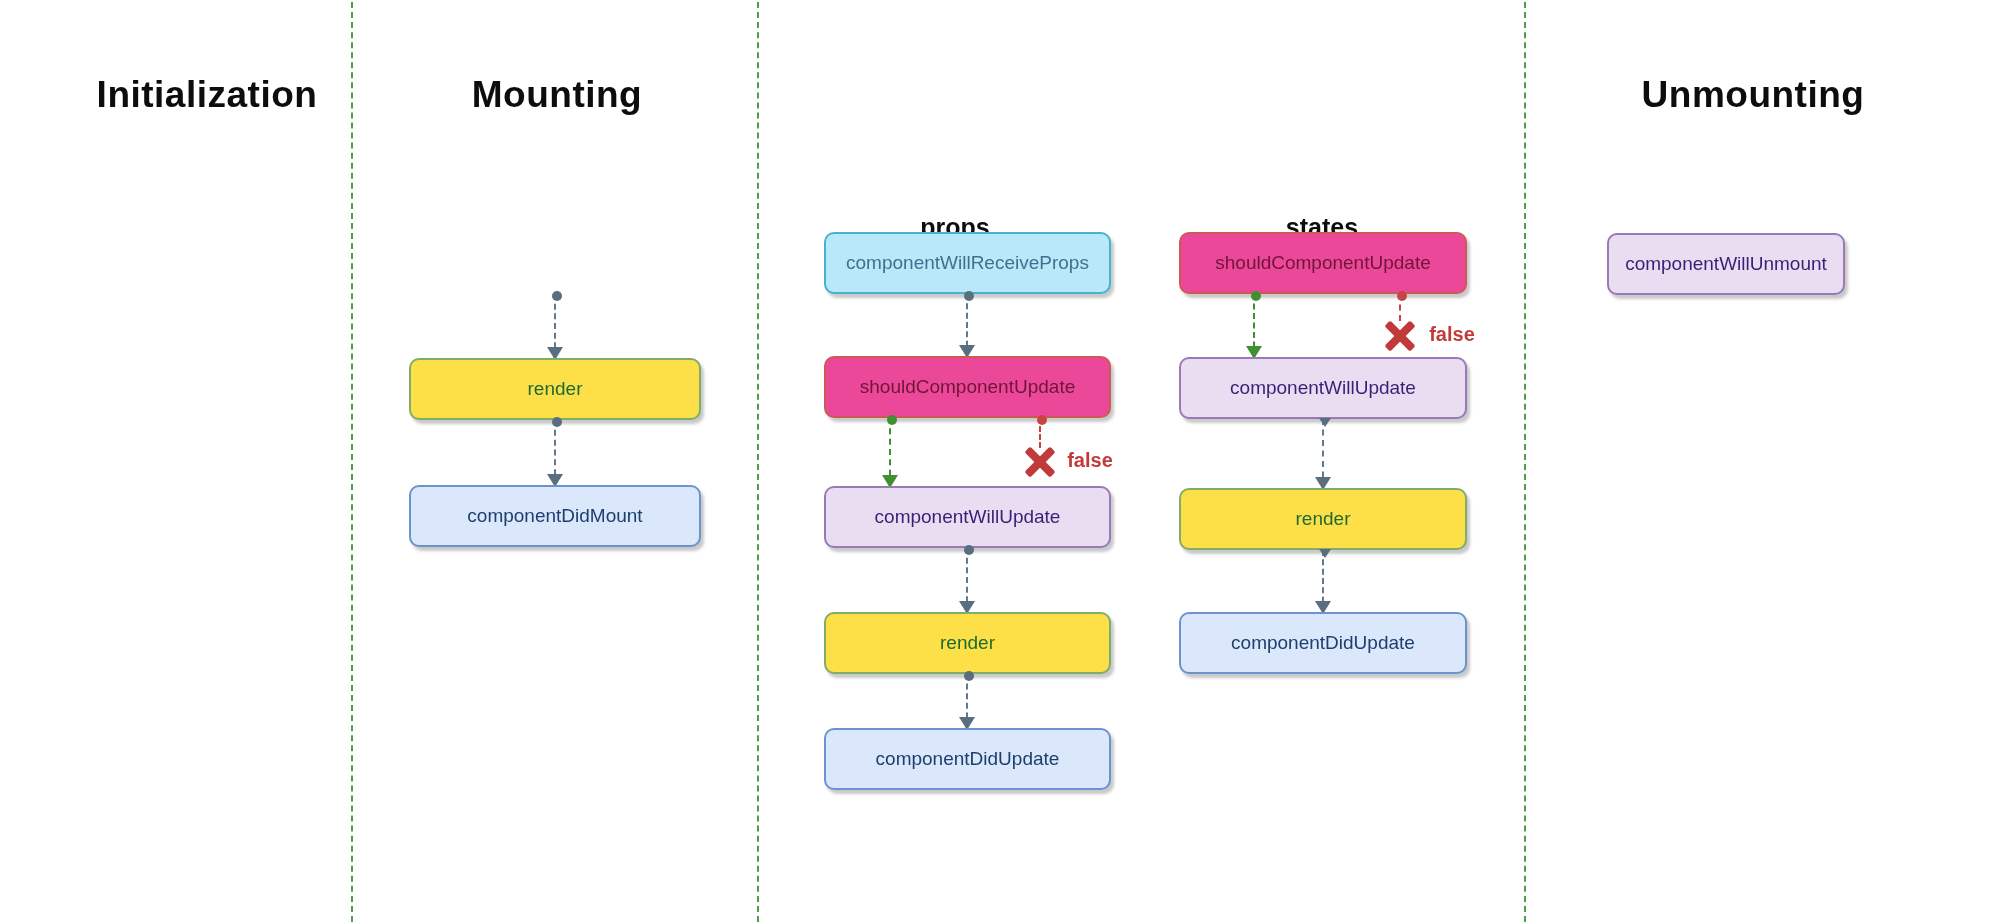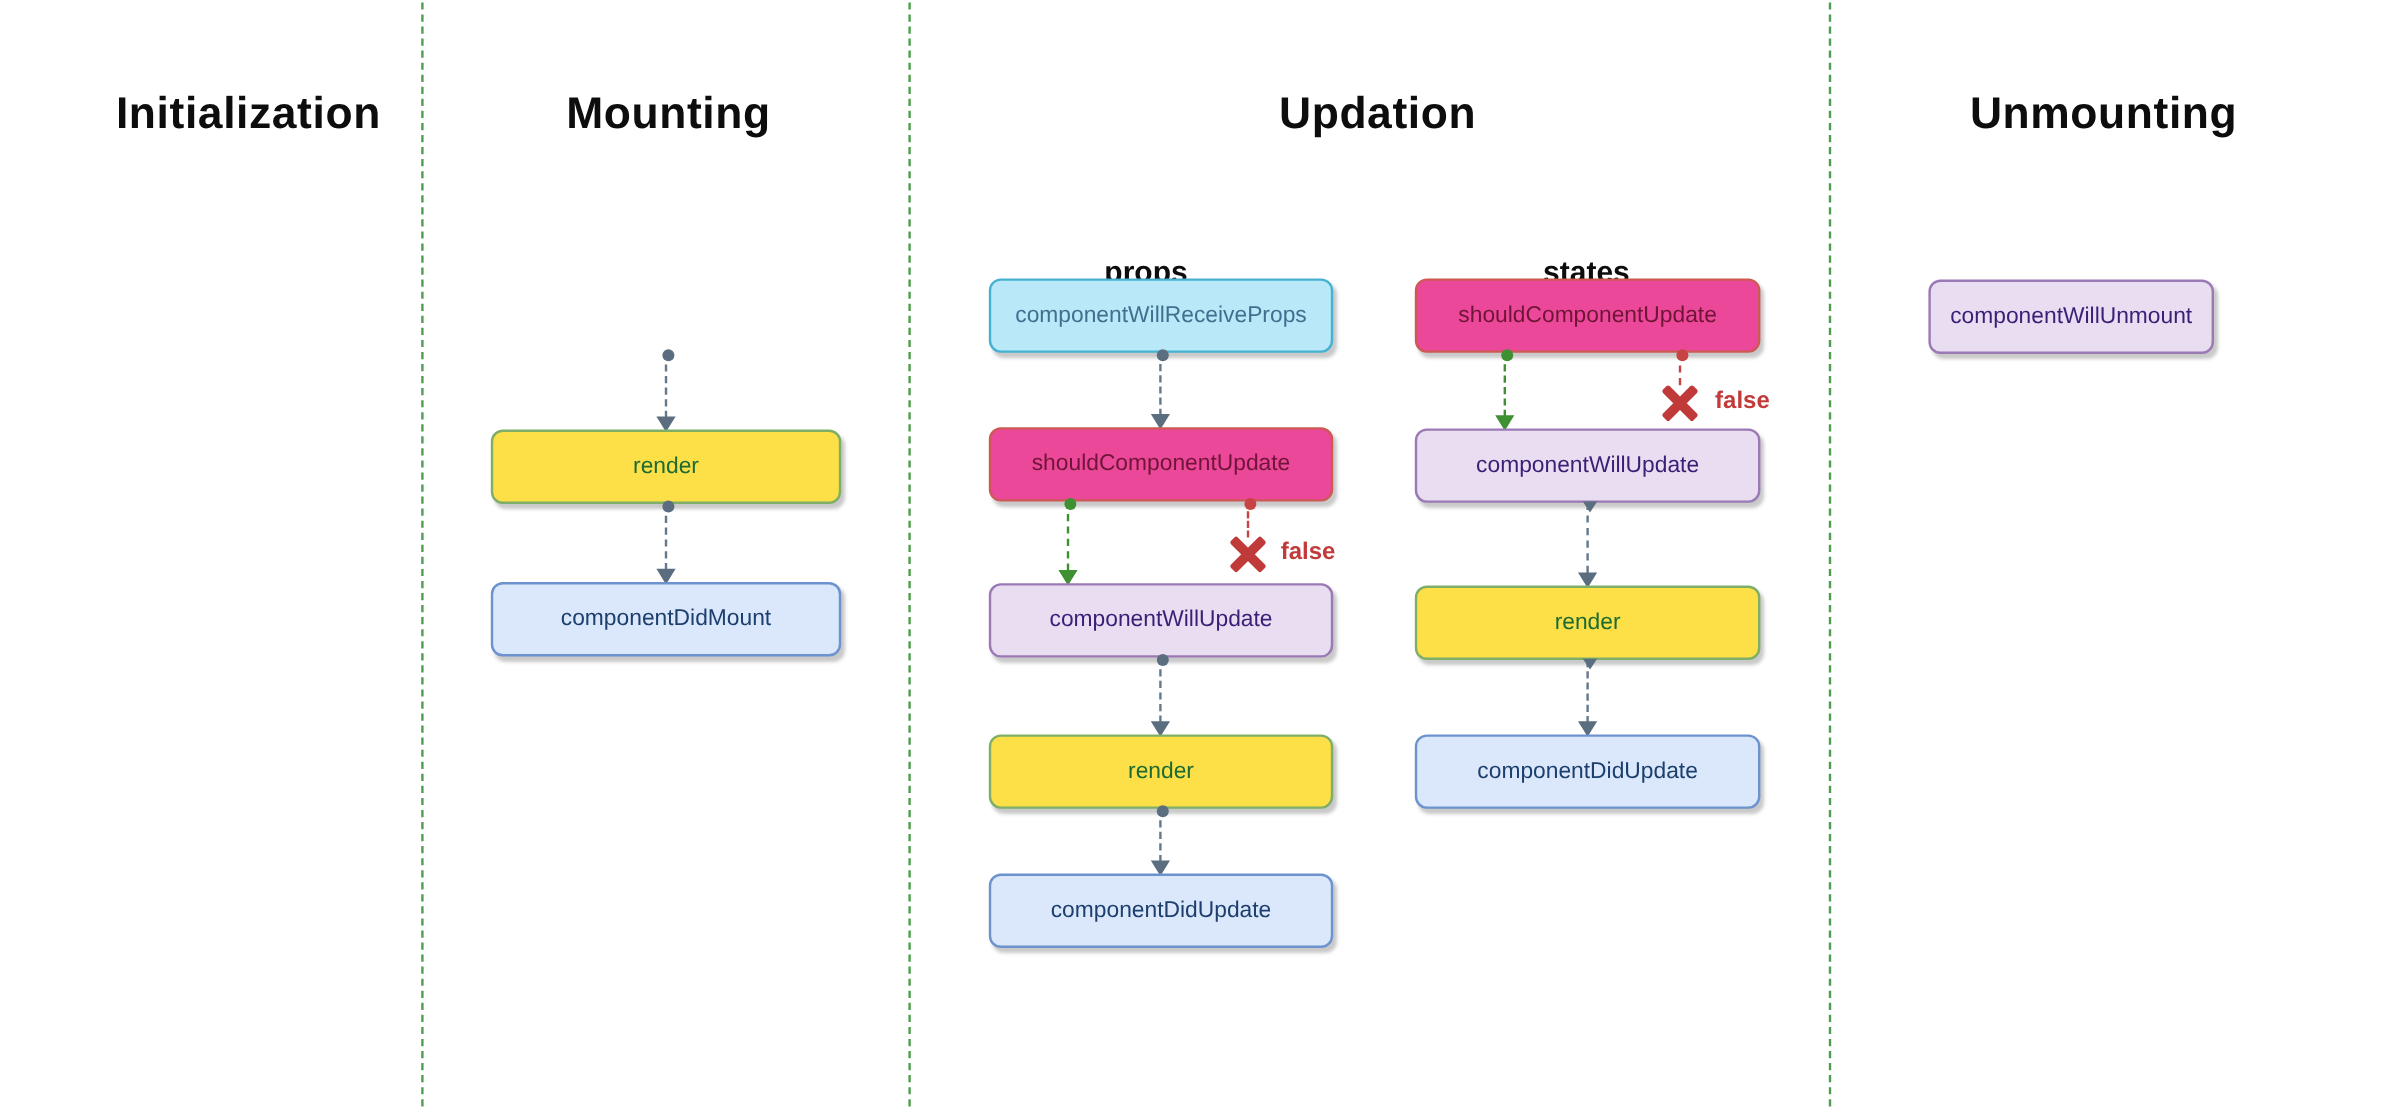--- a/index.html
+++ b/index.html
@@ -51,21 +51,20 @@
 <body>
 
 <div class="canvas">
 
   <div class="separator" style="left:351px"></div>
   <div class="separator" style="left:757px"></div>
   <div class="separator" style="left:1524px"></div>
 
   <div class="section-title" style="left:57px;top:74px">Initialization</div>
   <div class="section-title" style="left:407px;top:74px">Mounting</div>
-  <div class="section-title" style="left:998px;top:74px">Updation</div>
   <div class="section-title" style="left:1603px;top:74px">Unmounting</div>
 
   <div class="sub-title" style="left:880px;top:177px">props</div>
   <div class="sub-title" style="left:1247px;top:177px">states</div>
 
 
   <div class="connector" style="left:554px;top:294px;height:64px">
     <span class="dot"></span>
     <span class="arrow"></span>
   </div>

